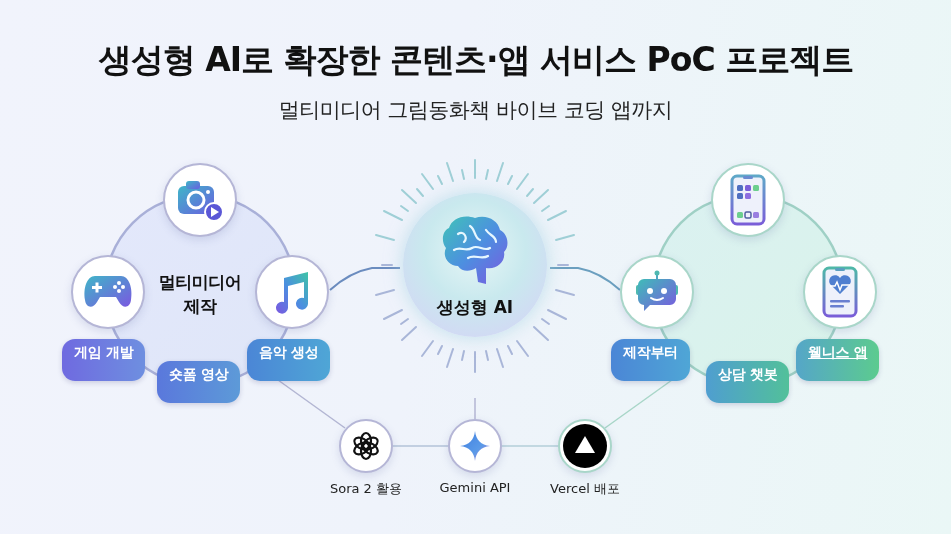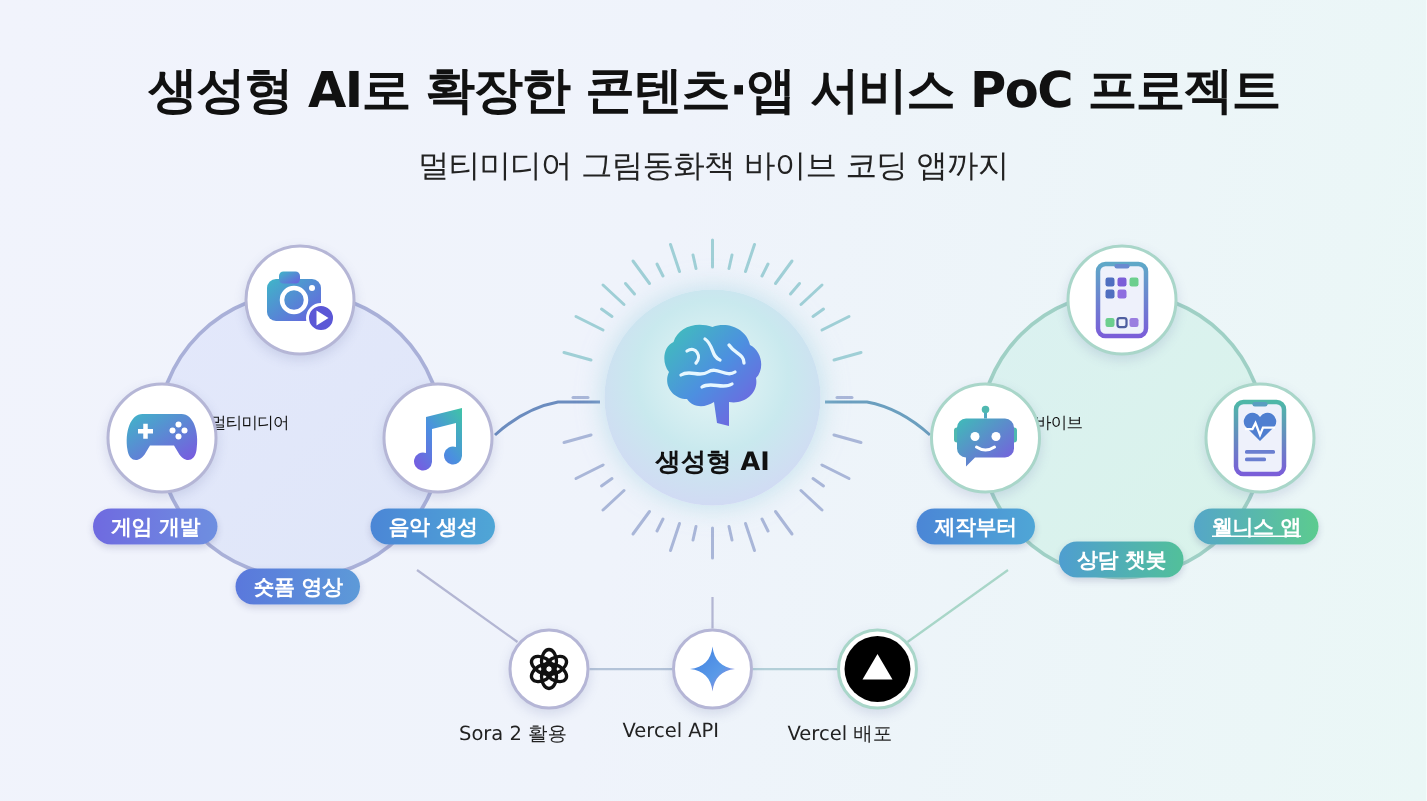--- a/index.html
+++ b/index.html
@@ -20,44 +20,44 @@
   .node {
     position:absolute; border-radius:50%; background:#fff;
     box-sizing:border-box; display:flex; align-items:center; justify-content:center;
     box-shadow: 0 3px 8px rgba(90,100,160,0.18);
   }
   .node.sm { width:74px; height:74px; }
   .node.xs { width:54px; height:54px; }
   .node.purple { border:2px solid #b5b6d6; }
   .node.green { border:2px solid #a9d6c9; }
   .cluster-label {
-    position:absolute; text-align:left; font-weight:normal; font-size:11px;
+    position:absolute; text-align:center; font-weight:bold; font-size:17px;
     color:#111; line-height:24px; letter-spacing:-0.5px;
   }
   .pill {
-    position:absolute; height:24px; line-height:26px; padding:0 12px; border-radius:13px;
+    position:absolute; height:42px; line-height:26px; padding:0 12px; border-radius:13px;
     color:#fff; font-weight:bold; font-size:14px; white-space:nowrap;
     box-shadow: 0 2px 5px rgba(60,60,120,0.2); letter-spacing:-0.3px;
   }
   .pill.p-violet { background: linear-gradient(90deg, #6f6ae0, #6e8fe0); }
   .pill.p-blue { background: linear-gradient(90deg, #5a78dc, #5d9ad8); }
   .pill.p-blue2 { background: linear-gradient(90deg, #4b86d6, #4fa6d6); text-align: center; }
   .pill.p-teal { background: linear-gradient(90deg, #4f9ed0, #52c09a); }
   .pill.p-green { background: linear-gradient(90deg, #55a6c8, #5ccb8f); text-decoration: underline; }
   .center-core {
     position:absolute; left:403px; top:193px; width:144px; height:144px; border-radius:50%;
     background: radial-gradient(circle at 50% 40%, #e8f6f6 0%, #c9e9ee 45%, #d3d7f5 85%, #e4dcf7 100%);
     box-shadow: 0 0 18px rgba(160,210,225,0.6);
   }
   .center-label {
     position:absolute; left:403px; top:296px; width:144px; text-align:center;
     font-size:17px; font-weight:bold; color:#111;
   }
   .tool-label {
-    position:absolute; width:120px; text-align:left; font-size:13px; color:#222; top:480px;
+    position:absolute; width:120px; text-align:center; font-size:13px; color:#222; top:480px;
   }
 </style>
 </head>
 <body>
 
 <svg class="bg" width="951" height="534">
   <defs>
     <linearGradient id="lg-left" x1="0" y1="0" x2="1" y2="1">
       <stop offset="0" stop-color="#e3e8fb"></stop>
         <stop offset="1" stop-color="#dfe6f8"></stop>
@@ -136,20 +136,21 @@
 
 <div class="center-core"></div>
 <svg style="position:absolute;left:440px;top:212px;" width="70" height="78" viewBox="0 0 70 78">
   <path d="M35 6 C24 2 12 6 9 16 C2 19 1 30 6 36 C2 44 8 54 18 54 C22 60 30 60 36 56 L38 70 L46 72 L46 56 C56 58 66 50 64 40 C70 34 68 22 60 18 C58 8 46 2 35 6 Z" fill="url(#brainGrad)"></path>
   <path d="M18 22 C24 18 28 26 24 30 M30 14 C36 18 34 26 40 28 M46 18 C50 24 56 24 56 30 M14 38 C20 34 26 40 32 36 C38 32 44 40 50 36 M28 46 C34 42 42 48 48 44" fill="none" stroke="#e6f7ff" stroke-width="2.2" stroke-linecap="round"></path>
 </svg>
 <div class="center-label">생성형 AI</div>
 
 <div class="cluster-label" style="left:140px;top:270px;width:120px;">
   <div>멀티미디어</div>
+  <div>제작</div>
 </div>
 
 <div class="node sm purple" style="left:163px;top:163px;">
   <svg width="48" height="44" viewBox="0 0 48 44">
     <defs>
         <linearGradient id="g1" x1="0" y1="0" x2="1" y2="1">
           <stop offset="0" stop-color="#3fb6c8"></stop>
           <stop offset="1" stop-color="#6a5ee0"></stop>
         </linearGradient>
       </defs>
@@ -187,25 +188,24 @@
           <stop offset="0" stop-color="#3fc4a6"></stop>
           <stop offset="0.5" stop-color="#4b8fe0"></stop>
           <stop offset="1" stop-color="#7a58e0"></stop>
         </linearGradient>
       </defs>
     <path d="M12 8 L36 2 V34 A6 6 0 1 1 32 28 V12 L16 16 V38 A6 6 0 1 1 12 32 Z" fill="url(#g3)"></path>
   </svg>
 </div>
 
 <div class="pill p-violet" style="left:62px;top:339px;">게임 개발</div>
-<div class="pill p-blue" style="left:157px;top:379px;">숏폼 영상</div>
+<div class="pill p-blue" style="left:157px;top:361px;">숏폼 영상</div>
 <div class="pill p-blue2" style="left:247px;top:339px;">음악 생성</div>
 
 <div class="cluster-label" style="left:690px;top:270px;width:116px;">
-  <div>바이브</div>
 </div>
 
 <div class="node sm green" style="left:711px;top:163px;">
   <svg width="36" height="52" viewBox="0 0 36 52">
     <defs>
         <linearGradient id="g4" x1="0" y1="0" x2="0" y2="1">
           <stop offset="0" stop-color="#5fa8c8"></stop>
           <stop offset="1" stop-color="#7a5ed8"></stop>
         </linearGradient>
       </defs>
@@ -287,14 +287,14 @@
   </svg>
 </div>
 <div class="node xs green" style="left:558px;top:419px;">
   <svg width="46" height="46" viewBox="0 0 46 46">
     <circle cx="23" cy="23" r="22" fill="#000"></circle>
     <path d="M23 13 L33 30 H13 Z" fill="#fff"></path>
   </svg>
 </div>
 
 <div class="tool-label" style="left:306px;">Sora 2 활용</div>
-<div class="tool-label" style="left:415px;">Vercel API</div>
+<div class="tool-label" style="left:415px;">Gemini API</div>
 <div class="tool-label" style="left:525px;">Vercel 배포</div>
 
 </body></html>

